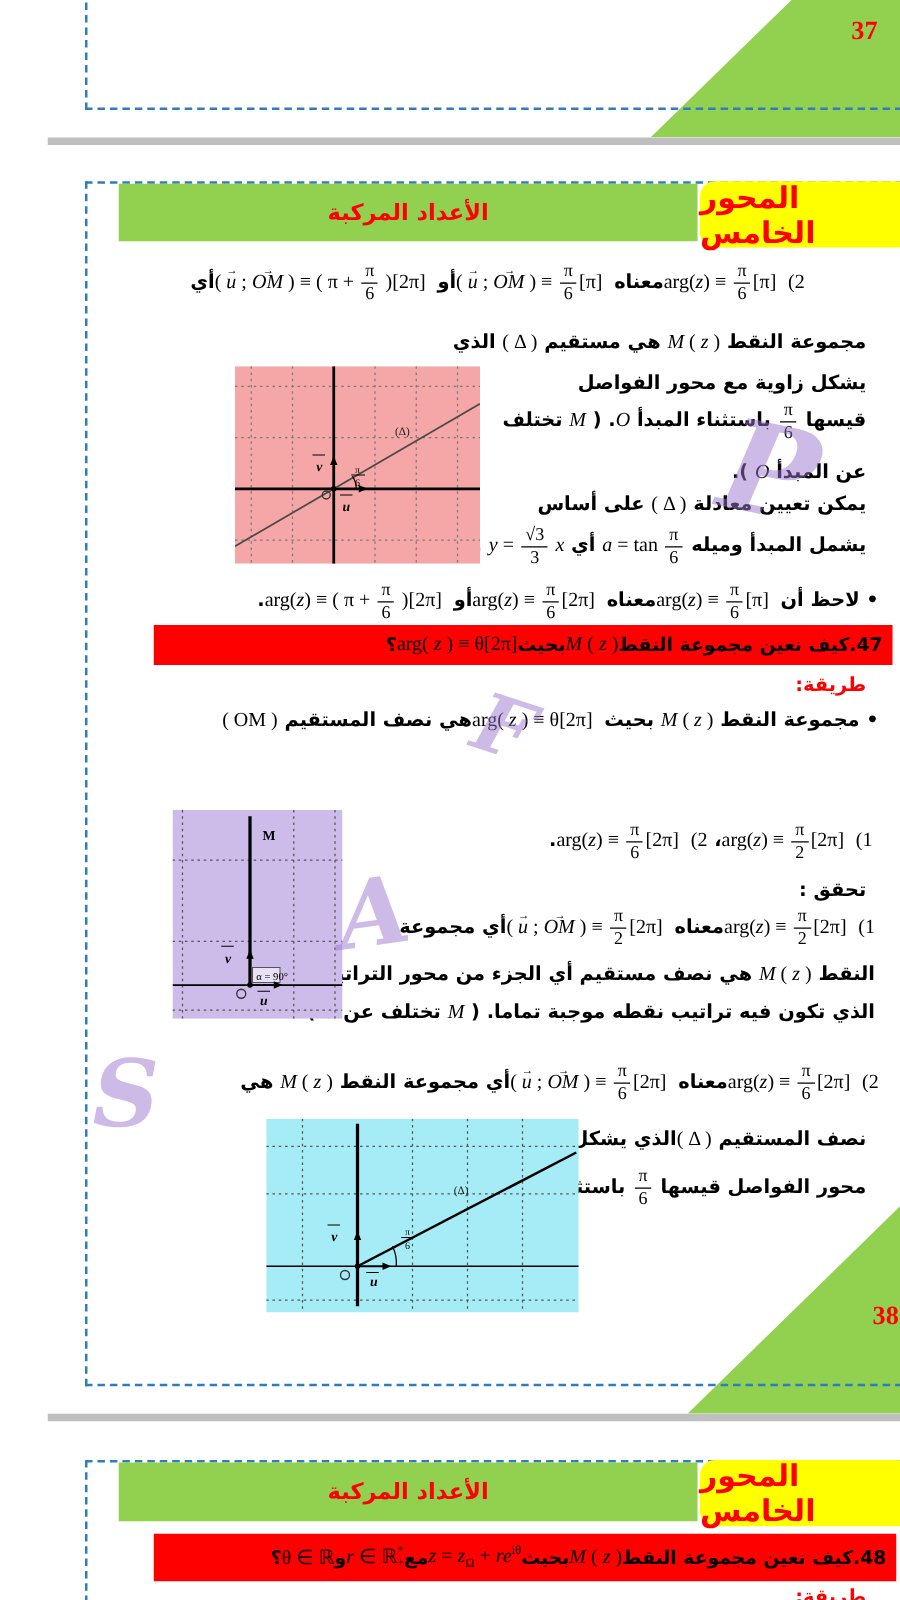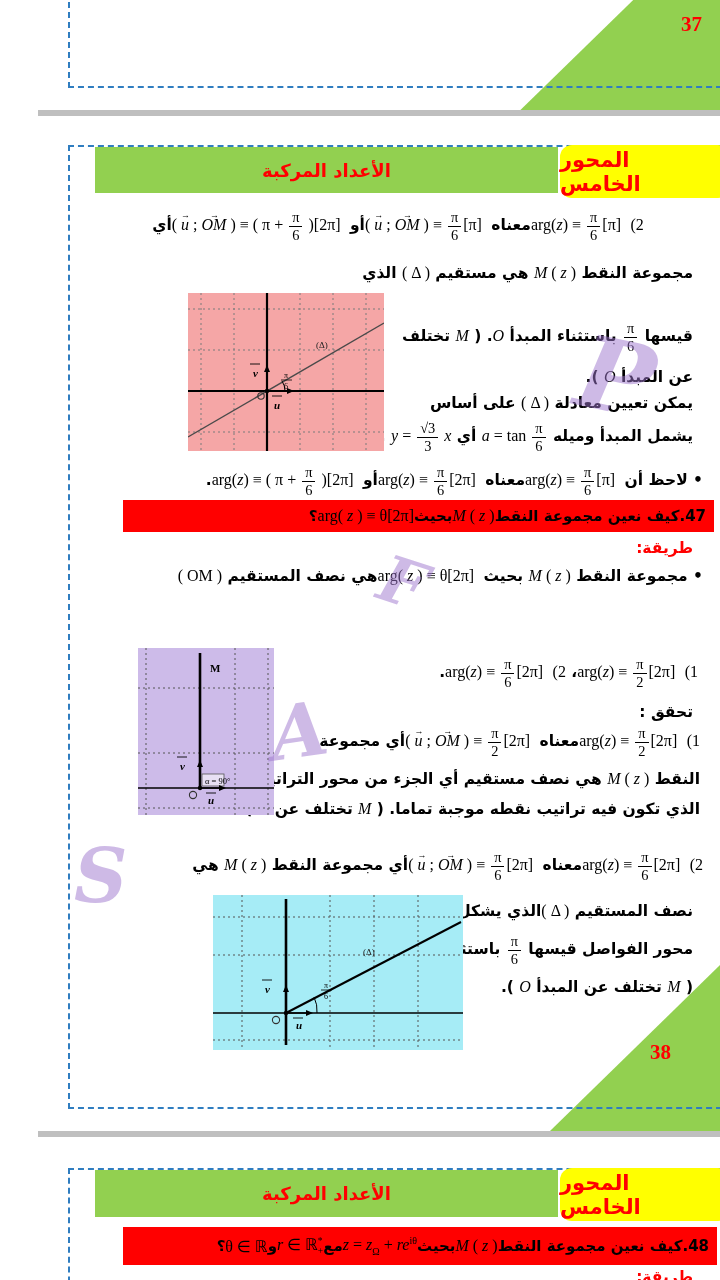--- a/index.html
+++ b/index.html
@@ -9,21 +9,21 @@
   .tri-top{left:480px;top:0;width:240px;height:110px;clip-path:polygon(48% 0,100% 0,100% 100%,1% 100%);}
   .tri-bottom{left:512px;top:928px;width:208px;height:203px;clip-path:polygon(100% 0,100% 100%,0 100%);}
   .pageno{position:absolute;color:var(--c-red,#FF0000);font-weight:bold;font-size:21px;
           font-family:"Liberation Serif","DejaVu Serif",serif;}
   .dashedbox{position:absolute;border:2px dashed var(--c-border,#2F7DC0);}
   .grayline{position:absolute;left:0;width:720px;height:6px;background:var(--c-gray,#BFBFBF);}
   .headerbar{position:absolute;background:var(--c-green,#92D050);display:flex;align-items:center;justify-content:center;}
   .headertitle{color:var(--c-red,#FF0000);font-weight:bold;font-size:18px;}
   .yellowtab{position:absolute;background:var(--c-yellow,#FFFF00);border-radius:12px;display:flex;
              flex-direction:row-reverse;align-items:center;justify-content:center;gap:2px;}
-  .tab-label{color:var(--c-red,#FF0000);font-weight:bold;font-size:21px;}
+  .tab-label{color:var(--c-red,#FF0000);font-weight:bold;font-size:24px;}
   .tab-bracket{color:#1a1a1a;font-weight:bold;font-size:24px;direction:ltr;unicode-bidi:isolate;}
   .ar{position:absolute;direction:rtl;text-align:right;color:#000;font-weight:700;font-size:15.5px;
       font-family:"DejaVu Sans",sans-serif;white-space:nowrap;}
   .center{text-align:center;}
   .ltr{direction:ltr;unicode-bidi:isolate;font-family:"Liberation Serif","DejaVu Sans",serif;font-weight:500;font-size:16px;}
   .mv{font-style:italic;}
   .frac{display:inline-block;text-align:center;vertical-align:middle;line-height:1.05;margin:0 2px;}
   .frac .fn{display:block;border-bottom:1.3px solid #000;padding:0 3px 1px;font-size:0.9em;}
   .frac .fd{display:block;padding-top:1px;font-size:0.9em;}
   .vec{font-style:italic;position:relative;display:inline-block;}
@@ -45,58 +45,58 @@
 <body>
 
 <div class="screen">
 
   <div class="tri tri-top"></div>
   <div class="pageno" style="left:643px;top:12px;">37</div>
   <div class="dashedbox" style="left:30px;top:-8px;width:660px;height:92px;"></div>
   <div class="grayline" style="top:110px;"></div>
 
   <div class="tri tri-bottom"></div>
-  <div class="pageno" style="left:612px;top:1040px;text-align:right;">38</div>
+  <div class="pageno" style="left:660px;top:1040px;text-align:right;">38</div>
   <div class="dashedbox" style="left:30px;top:145px;width:660px;height:960px;"></div>
 
   <div class="headerbar" style="left:57px;top:147px;width:463px;height:46px;">
     <span class="headertitle">الأعداد المركبة</span>
   </div>
   <div class="yellowtab" style="left:522px;top:145px;width:170px;height:53px;">
     <span class="tab-bracket">[</span>
     <span class="tab-label">المحور الخامس</span>
   </div>
 
   <div class="wm" style="left:540px;top:318px;font-size:100px;transform:rotate(12deg);">P</div>
   <div class="wm" style="left:342px;top:545px;font-size:64px;transform:rotate(18deg);">F</div>
   <div class="wm" style="left:232px;top:688px;font-size:74px;transform:rotate(-8deg);">A</div>
   <div class="wm" style="left:36px;top:833px;font-size:74px;">S</div>
 
   <div class="ar center" style="left:55px;top:200px;width:610px;line-height:50px;"><span class="ltr">(2</span>    <span class="ltr">arg(<span class="mv">z</span>) ≡ <span class="frac"><span class="fn">π</span><span class="fd">6</span></span>[π] </span> معناه <span class="ltr">( <span class="vec">u</span> ; <span class="vec">OM</span> ) ≡ <span class="frac"><span class="fn">π</span><span class="fd">6</span></span>[π] </span> أو <span class="ltr">( <span class="vec">u</span> ; <span class="vec">OM</span> ) ≡ ( π + <span class="frac"><span class="fn">π</span><span class="fd">6</span></span> )[2π] </span> أي</div>
   <div class="ar" style="right:65px;top:256px;line-height:34px;">مجموعة النقط  <span class="ltr"><span class="mv">M</span> ( <span class="mv">z</span> )</span>  هي مستقيم  <span class="ltr">( Δ )</span>  الذي</div>
+  <div class="ar" style="right:65px;top:291px;line-height:30px;">يشكل زاوية مع محور الفواصل</div>
   <div class="ar" style="right:65px;top:315px;line-height:42px;">قيسها  <span class="ltr"><span class="frac"><span class="fn">π</span><span class="fd">6</span></span></span>  باستثناء المبدأ <span class="ltr"><span class="mv">O</span></span>. ( <span class="ltr"><span class="mv">M</span></span> تختلف</div>
   <div class="ar" style="right:65px;top:362px;line-height:30px;">عن المبدأ <span class="ltr"><span class="mv">O</span></span> ).</div>
   <div class="ar" style="right:65px;top:387px;line-height:32px;">يمكن تعيين معادلة  <span class="ltr">( Δ )</span>  على أساس</div>
   <div class="ar" style="right:65px;top:413px;line-height:46px;">يشمل المبدأ وميله  <span class="ltr"><span class="mv">a</span> = tan <span class="frac"><span class="fn">π</span><span class="fd">6</span></span></span>  أي  <span class="ltr"><span class="mv">y</span> = <span class="frac"><span class="fn">√3</span><span class="fd">3</span></span> <span class="mv">x</span></span>  .</div>
   <div class="ar" style="left:60px;top:458px;width:605px;line-height:44px;">• لاحظ أن  <span class="ltr">arg(<span class="mv">z</span>) ≡ <span class="frac"><span class="fn">π</span><span class="fd">6</span></span>[π] </span> معناه <span class="ltr">arg(<span class="mv">z</span>) ≡ <span class="frac"><span class="fn">π</span><span class="fd">6</span></span>[2π] </span> أو <span class="ltr">arg(<span class="mv">z</span>) ≡ ( π + <span class="frac"><span class="fn">π</span><span class="fd">6</span></span> )[2π] </span>.</div>
 
   <div class="redbox" style="left:85px;top:500px;width:575px;height:32px;">47.كيف نعين مجموعة النقط  <span class="ltr"><span class="mv">M</span> ( <span class="mv">z</span> )</span>  بحيث   <span class="ltr">arg( <span class="mv">z</span> ) ≡ θ[2π] </span>   ؟</div>
   <div class="ar redlabel" style="right:65px;top:536px;line-height:24px;">طريقة:</div>
 
   <div class="ar" style="left:55px;top:557px;width:610px;line-height:38px;">• مجموعة النقط  <span class="ltr"><span class="mv">M</span> ( <span class="mv">z</span> )</span>  بحيث  <span class="ltr">arg( <span class="mv">z</span> ) ≡ θ[2π] </span>  هي نصف المستقيم  <span class="ltr">( OM )</span></div>
 
   <div class="ar" style="left:245px;top:648px;width:415px;line-height:48px;"><span class="ltr">(1</span>   <span class="ltr">arg(<span class="mv">z</span>) ≡ <span class="frac"><span class="fn">π</span><span class="fd">2</span></span>[2π] </span>   ،   <span class="ltr">(2</span>   <span class="ltr">arg(<span class="mv">z</span>) ≡ <span class="frac"><span class="fn">π</span><span class="fd">6</span></span>[2π] </span>   .</div>
   <div class="ar" style="right:65px;top:699px;line-height:26px;">تحقق :</div>
   <div class="ar" style="left:242px;top:718px;width:420px;line-height:46px;"><span class="ltr">(1</span>   <span class="ltr">arg(<span class="mv">z</span>) ≡ <span class="frac"><span class="fn">π</span><span class="fd">2</span></span>[2π] </span> معناه <span class="ltr">( <span class="vec">u</span> ; <span class="vec">OM</span> ) ≡ <span class="frac"><span class="fn">π</span><span class="fd">2</span></span>[2π] </span>  أي مجموعة</div>
   <div class="ar" style="left:242px;top:764px;width:420px;line-height:30px;">النقط  <span class="ltr"><span class="mv">M</span> ( <span class="mv">z</span> )</span>  هي نصف مستقيم أي الجزء من محور التراتيب</div>
   <div class="ar" style="left:238px;top:794px;width:424px;line-height:30px;">الذي تكون فيه تراتيب نقطه موجبة تماما. ( <span class="ltr"><span class="mv">M</span></span> تختلف عن <span class="ltr"><span class="mv">O</span></span> ).</div>
   <div class="ar" style="left:50px;top:840px;width:615px;line-height:50px;"><span class="ltr">(2</span>    <span class="ltr">arg(<span class="mv">z</span>) ≡ <span class="frac"><span class="fn">π</span><span class="fd">6</span></span>[2π] </span> معناه <span class="ltr">( <span class="vec">u</span> ; <span class="vec">OM</span> ) ≡ <span class="frac"><span class="fn">π</span><span class="fd">6</span></span>[2π] </span> أي مجموعة النقط  <span class="ltr"><span class="mv">M</span> ( <span class="mv">z</span> )</span>  هي</div>
   <div class="ar" style="right:65px;top:895px;line-height:32px;">نصف المستقيم  <span class="ltr">( Δ )</span>الذي يشكل زاوية مع</div>
   <div class="ar" style="right:65px;top:927px;line-height:44px;">محور الفواصل قيسها  <span class="ltr"><span class="frac"><span class="fn">π</span><span class="fd">6</span></span></span>  باستثناء المبدأ <span class="ltr"><span class="mv">O</span></span>.</div>
-  <div class="ar" style="right:65px;top:972px;line-height:30px;">( <span class="ltr"><span class="mv">M</span></span> تختلف عن المبدأ <span class="ltr"><span class="mv">O</span></span> ).</div>
 
   <svg style="left:150px;top:293px;" width="196" height="158" viewBox="0 0 196 158">
     <rect x="0" y="0" width="196" height="158" fill="#F5A6A6"></rect>
     <g stroke="#7a7a7a" stroke-width="1" stroke-dasharray="2 3">
       <line x1="13" y1="0" x2="13" y2="158"></line>
         <line x1="46" y1="0" x2="46" y2="158"></line>
       <line x1="112" y1="0" x2="112" y2="158"></line>
         <line x1="145" y1="0" x2="145" y2="158"></line>
       <line x1="178" y1="0" x2="178" y2="158"></line>
       <line x1="0" y1="16" x2="196" y2="16"></line>

